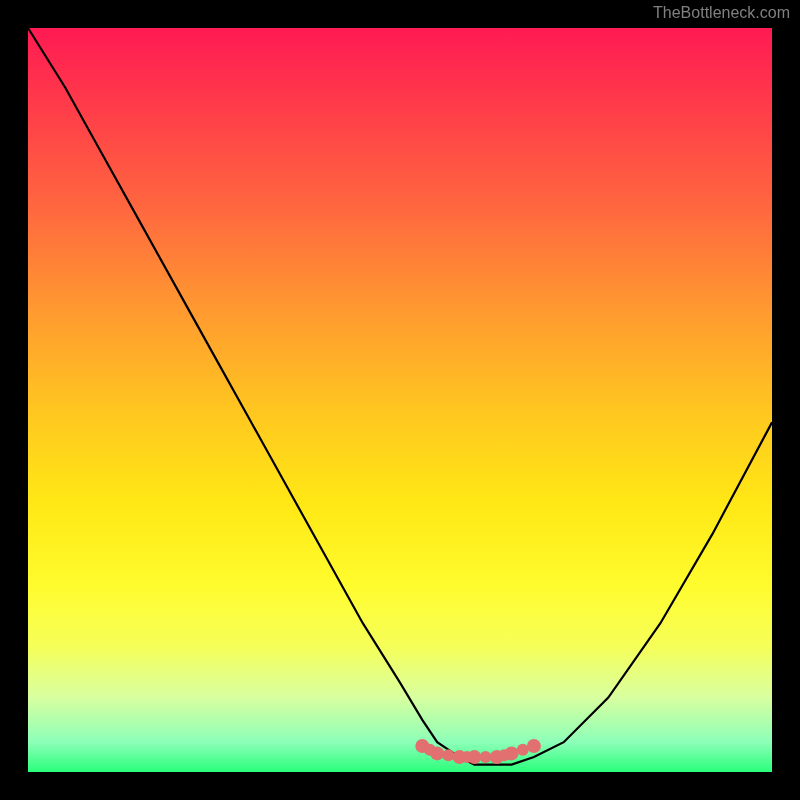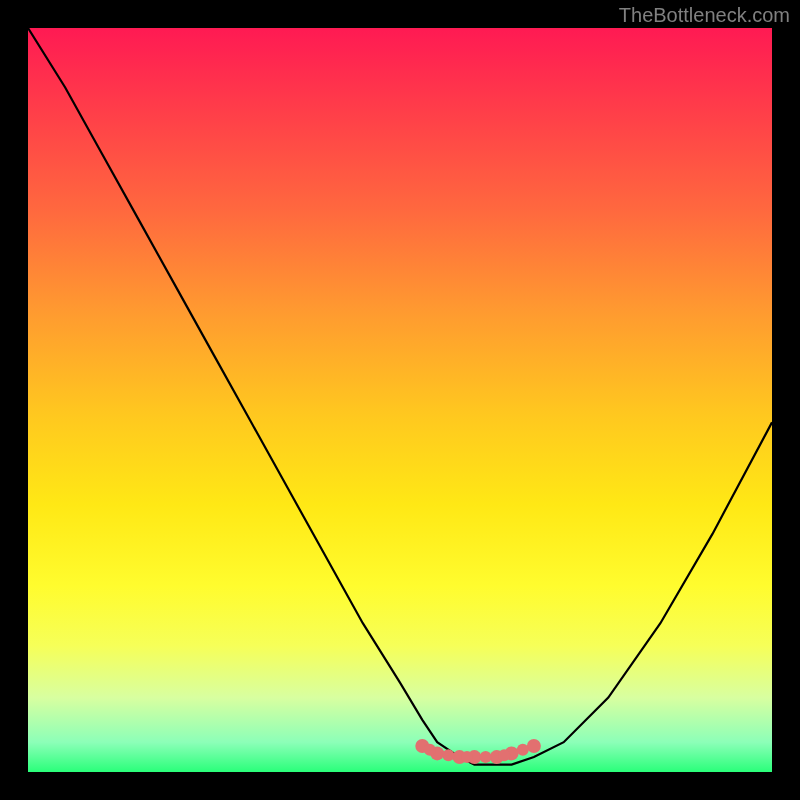--- a/index.html
+++ b/index.html
@@ -9,21 +9,21 @@
     background: #000;
     position: relative;
     font-family: Arial, sans-serif;
     overflow: hidden;
   }
   .watermark {
     position: absolute;
     top: 4px;
     right: 10px;
     color: #808080;
-    font-size: 20px;
+    font-size: 16px;
     font-weight: 500;
     z-index: 10;
   }
   .plot-area {
     position: absolute;
     left: 28px;
     top: 28px;
     width: 744px;
     height: 744px;
     background: linear-gradient(to bottom,

